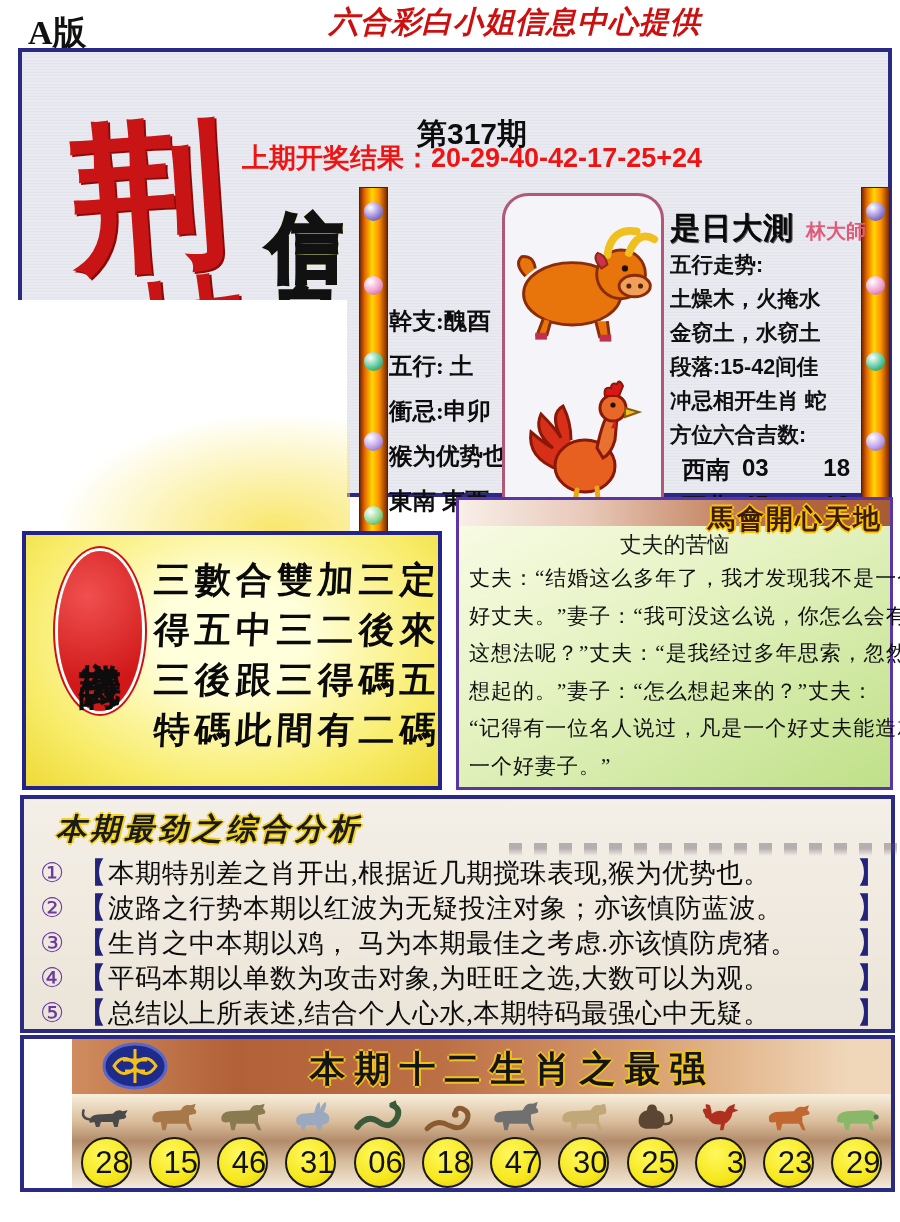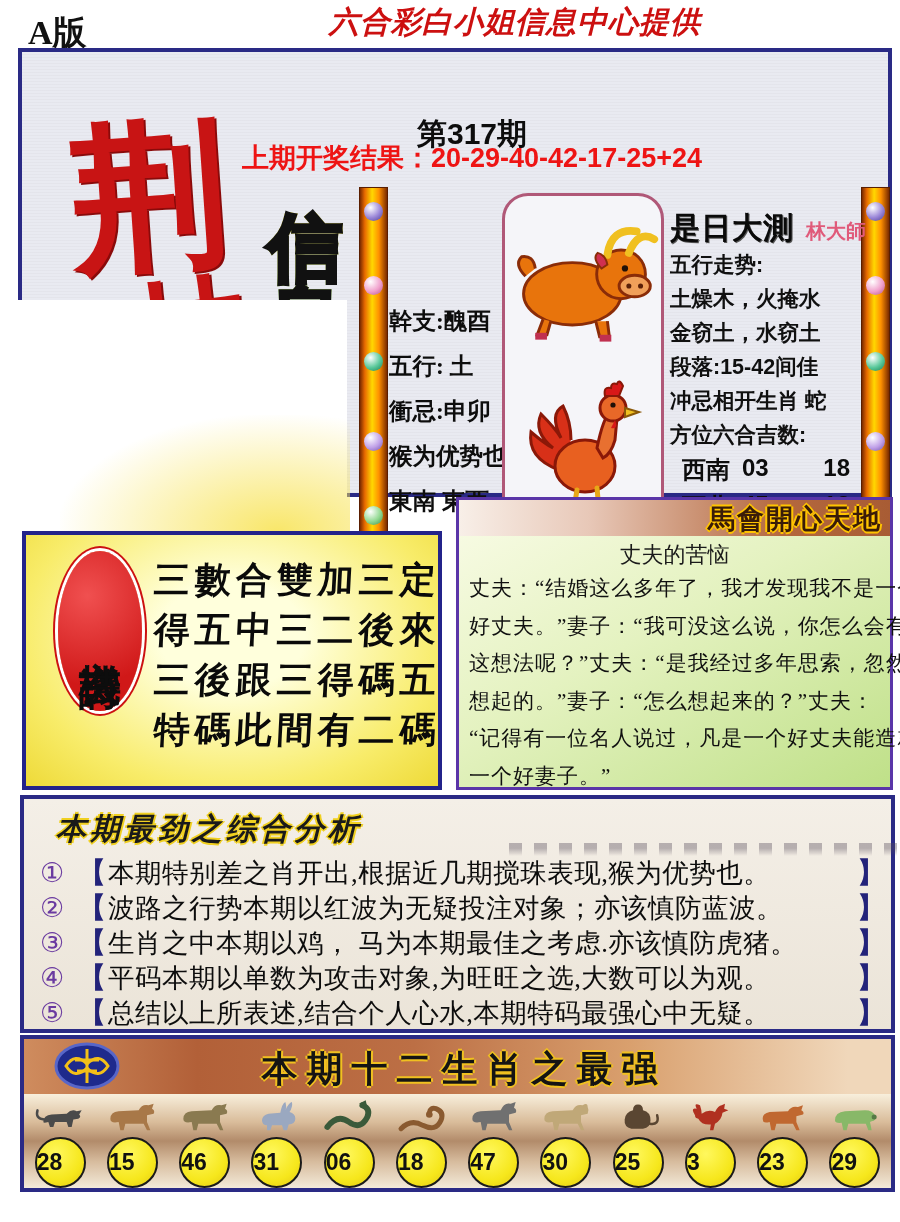--- a/index.html
+++ b/index.html
@@ -81,21 +81,21 @@
     display:flex; align-items:center; justify-content:center; }
   .poem-oval span { writing-mode:vertical-rl; font-size:42px; font-weight:900; color:#0d0d0d;
     letter-spacing:3px; }
   .poem-lines { position:absolute; left:128px; top:20px; width:288px; }
   .poem-lines div { font-size:36px; font-weight:bold; color:#0a0a0a; line-height:50px;
     letter-spacing:5px; transform:skewX(-3deg); white-space:nowrap; }
 
   
   .joke-panel { position:absolute; left:456px; top:497px; width:437px; height:293px;
     border:3px solid #5a35a8; background:linear-gradient(150deg,#fafce8 0%,#e4f2c0 45%,#bfe088 100%); }
-  .joke-header { height:36px; background:linear-gradient(90deg,#f8efe8,#e8c8b8 30%,#b4683e 75%,#a85c34);
+  .joke-header { height:26px; background:linear-gradient(90deg,#f8efe8,#e8c8b8 30%,#b4683e 75%,#a85c34);
     text-align:right; padding:1px 8px 0 0; }
   .joke-header span { font-size:27px; font-weight:900; color:#3a1c08; letter-spacing:2px;
     text-shadow:-2px 0 #ffc400, 2px 0 #ffc400, 0 -2px #ffc400, 0 2px #ffc400; }
   .joke-title { text-align:center; font-size:22px; color:#1a1a1a; margin-top:4px; }
   .joke-body { padding:0 10px; }
   .joke-body div { font-size:21px; color:#101010; line-height:37.5px; letter-spacing:1px;
     white-space:nowrap; }
 
   
   .analysis-box { position:absolute; left:20px; top:795px; width:875px; height:238px;
@@ -108,35 +108,35 @@
     -webkit-mask-image:linear-gradient(180deg,#000 40%,transparent 100%);
             mask-image:linear-gradient(180deg,#000 40%,transparent 100%); }
   .analysis-items { position:absolute; left:16px; top:56px; width:845px; }
   .analysis-item { display:flex; align-items:center; height:35px; font-size:26.5px; color:#0d0d0d; }
   .analysis-item .num { width:38px; color:#6a3aa0; font-size:27px; }
   .analysis-item .br { color:#23237a; font-weight:bold; font-size:28px; }
   .analysis-item .txt { flex:1; letter-spacing:.5px; white-space:nowrap; padding:0 2px; }
 
   
   .bottom-box { position:absolute; left:20px; top:1035px; width:875px; height:157px;
-    border:4px solid #2a2a85; }
+    border:4px solid #2a2a85;padding-left:48px; }
   .banner { position:relative; height:55px;
     background:linear-gradient(90deg,#cf8c5e 0%,#b26038 20%,#bc6f45 45%,#d9a06e 70%,#f0d7ba 95%); }
   .banner-logo { position:absolute; left:30px; top:3px; }
   .banner-title { position:absolute; left:140px; top:6px; width:600px; text-align:center;
     font-size:36px; font-weight:900; color:#141414; letter-spacing:9px;
     text-shadow:2px 0 #f0c020, -2px 0 #f0c020, 0 2px #f0c020, 0 -2px #f0c020; white-space:nowrap; }
   .strip { display:flex; height:94px;
     background:linear-gradient(180deg,#f8efdc 0%,#d9bc9a 30%,#b28b6a 50%,#d7bc9e 72%,#f3ead9 100%); }
   .cell { flex:1; display:flex; flex-direction:column; align-items:center; }
   .cell svg.animal { height:40px; width:60px; margin-top:3px; }
   .numcircle { width:51px; height:51px; border-radius:50%; border:2px solid #1a1a1a;
     background:radial-gradient(circle at 40% 32%,#fff85e,#f6e71c 62%,#e2c812);
-    display:flex; align-items:center; justify-content:flex-start;
-    font-size:23px; font-weight:bold; color:#111; font-family:"Liberation Sans",sans-serif; }
+    display:flex; align-items:center; justify-content:flex-end;
+    font-size:31px; font-weight:normal; color:#111; font-family:"Liberation Sans",sans-serif; }
 </style>
 </head>
 <body>
 
 <div id="page">
 
   <div class="edition">A版</div>
   <div class="main-title">六合彩白小姐信息中心提供</div>
 
   <div class="top-box">

